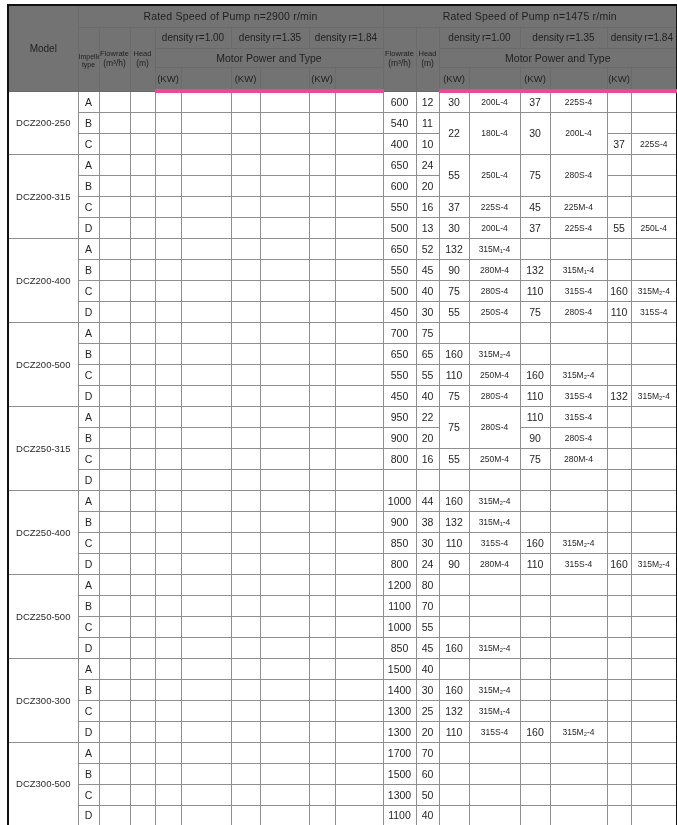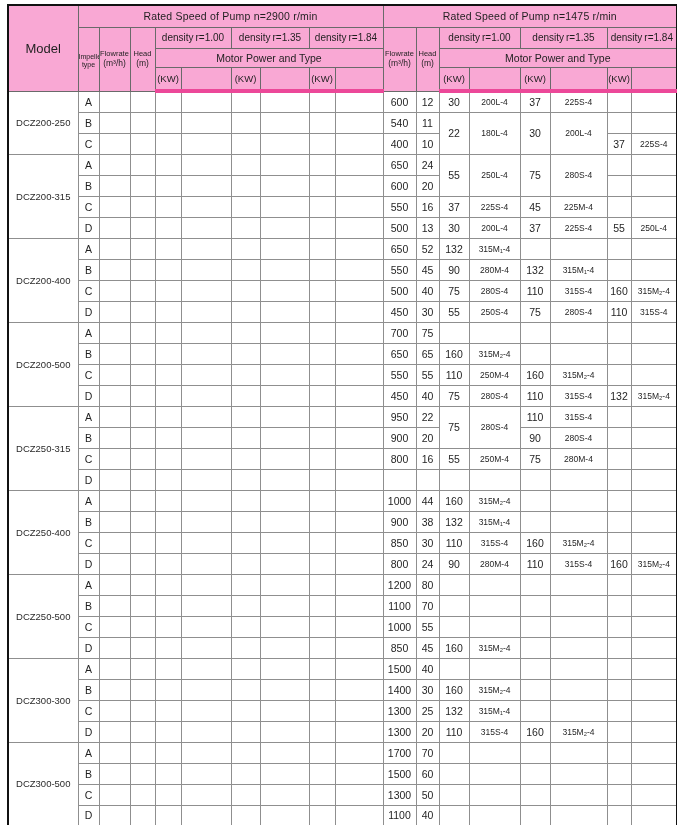--- a/index.html
+++ b/index.html
@@ -11,30 +11,30 @@
   table.spec {
     border-collapse:collapse; table-layout:fixed;
     width:669px; margin:4px 0 0 7px;
     border:2px solid #111;
   }
   .spec th, .spec td {
     border:1px solid #8f8f8f; padding:0; margin:0;
     text-align:center; vertical-align:middle;
     overflow:hidden; white-space:nowrap;
   }
-  .spec thead th { background:#f9a8d4; font-weight:normal; border-color:#6a6a6a; }
+  .spec thead th { background:#737373; font-weight:normal; border-color:#6a6a6a; }
   .spec thead tr.h1 { height:22px; }
   .spec thead tr.h2 { height:21px; }
   .spec thead tr.h3 { height:18px;padding-left:25px; }
   .spec thead tr.h4 { height:23px; }
   .spec tbody tr { height:21px; }
   .spec tbody tr.gs td { border-top:1px solid #3a3a3a; }
   .spec thead tr.h4 th { border-bottom:4px solid #ec4899; }
 
-  .model-h { font-size:13px; }
+  .model-h { font-size:10px; }
   .speed { font-size:10.5px; letter-spacing:0.2px; }
   .imph { font-size:7px; line-height:8px; vertical-align:top; }
   .imph .stk { padding-top:4px; }
   .fh { font-size:7.5px; }
   .fh .stack { display:flex; flex-direction:column; justify-content:center; height:56px; padding:3px 0 4px 0; }
   .fh .unit { font-size:8.5px; }
   .den { font-size:10px; }
   .den .dsm { font-size:10px; margin-right:2px; }
   .mpt { font-size:10.5px; }
   .kw { font-size:9.5px; }

